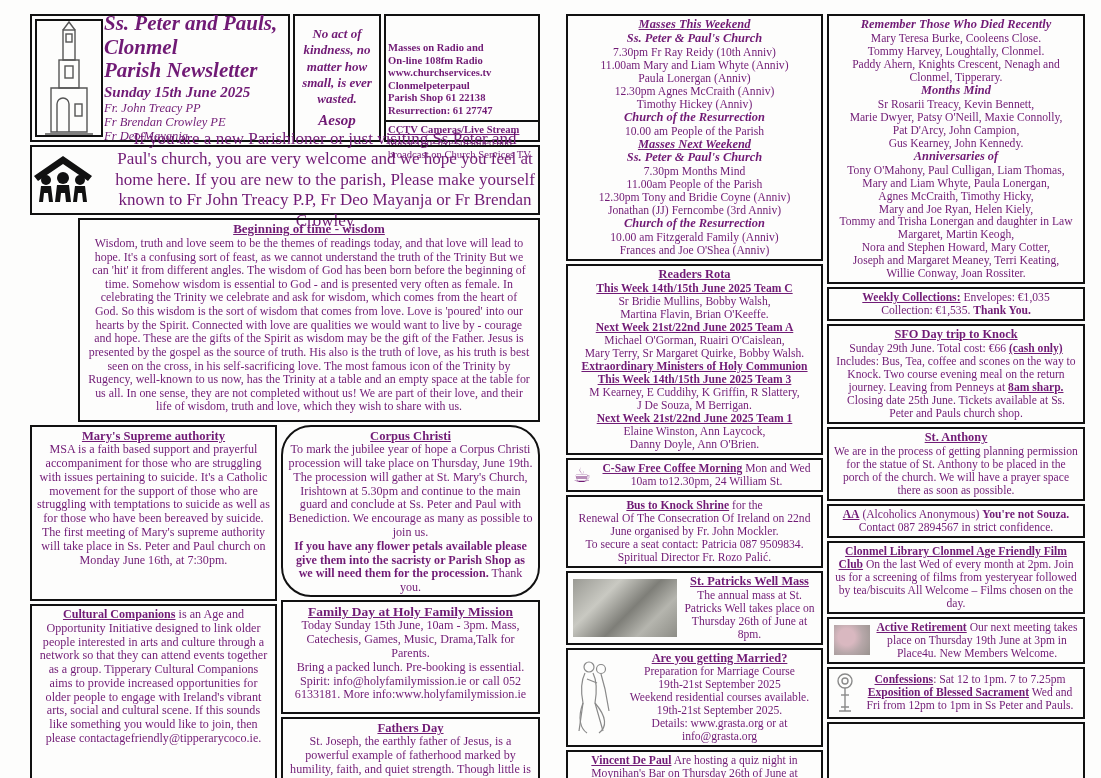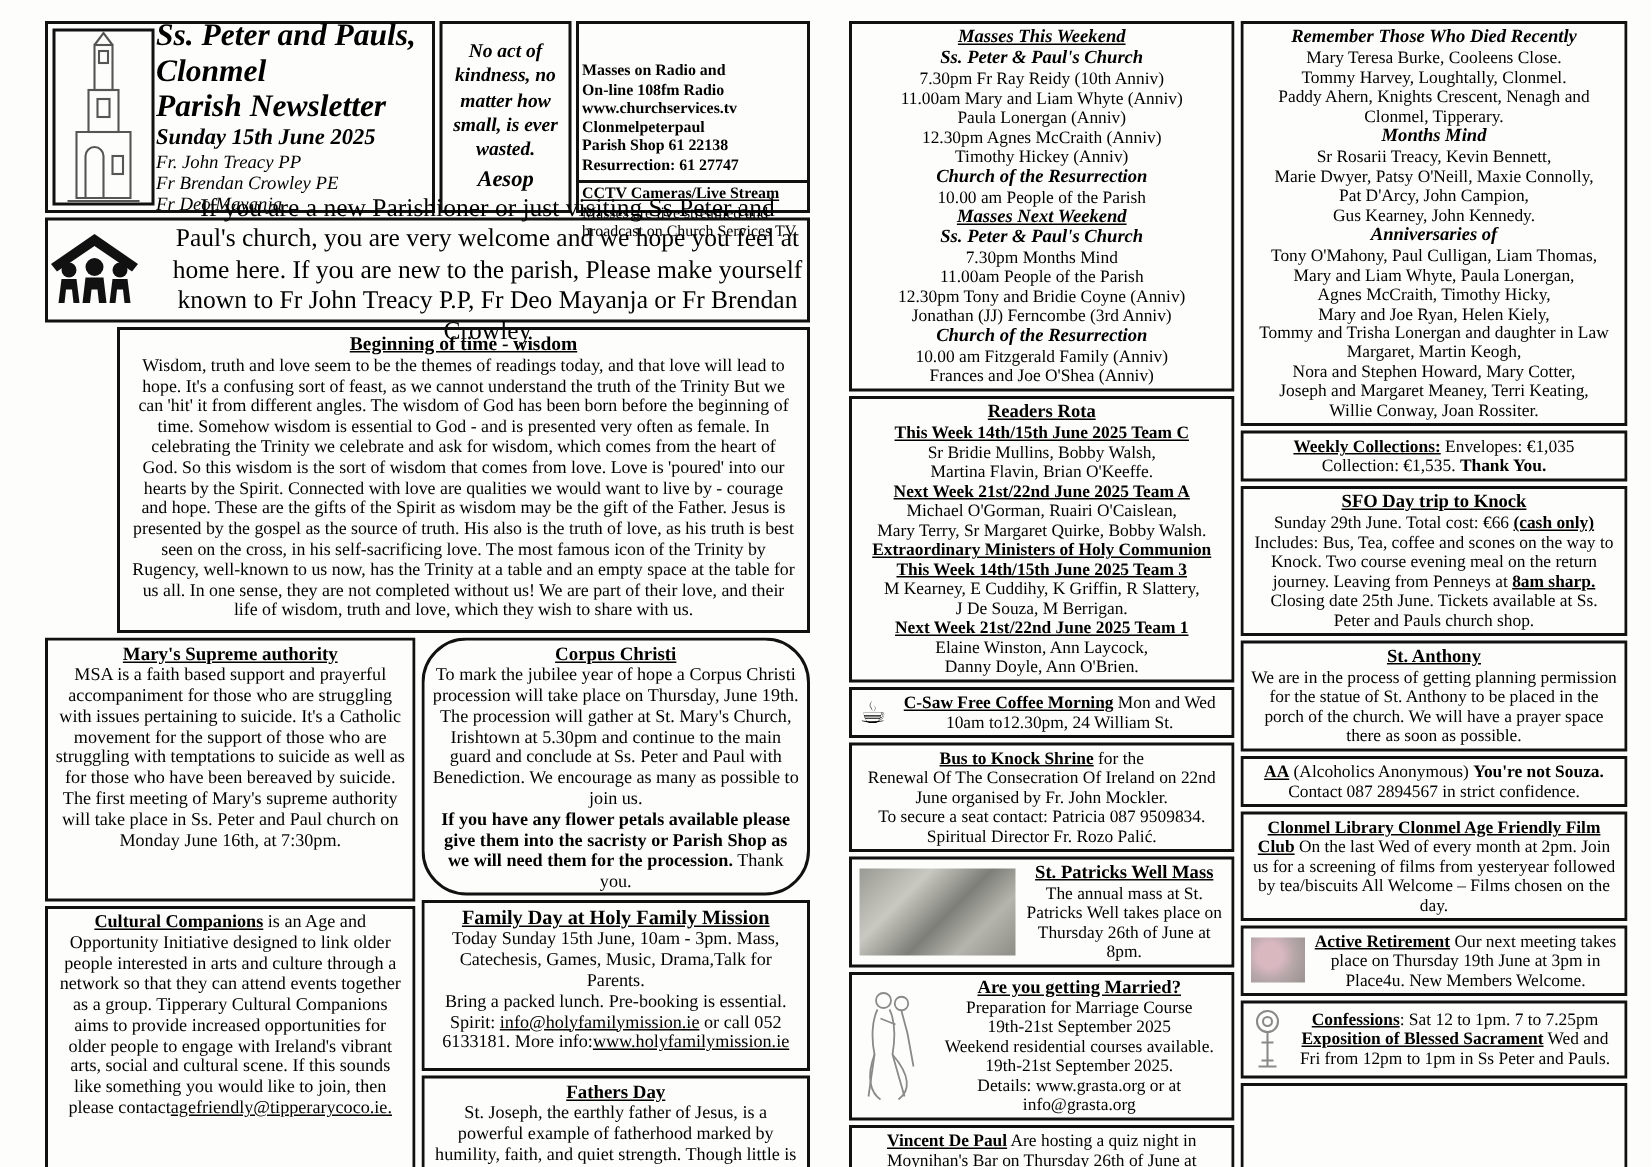--- a/index.html
+++ b/index.html
@@ -1,30 +1,30 @@
 <!DOCTYPE html>
 <html><head>
 <meta charset="utf-8">
 <style>
   html,body{margin:0;padding:0;background:#fff;}
   #sheet{position:relative;width:1101px;height:778px;background:#fdfdfc;overflow:hidden;
-         font-family:"Liberation Serif","DejaVu Serif",serif;color:#000000;}
+         font-family:"Liberation Serif","DejaVu Serif",serif;color:#701a75;}
   .spread{display:flex;gap:26px;padding:14px 16px 12px 30px;}
   .page{display:flex;flex-direction:column;}
   #page1{width:512px;}
   #page2{width:519px;flex-direction:row;gap:4px;}
   .col{display:flex;flex-direction:column;overflow:hidden;}
   .box{border:2px solid #111;margin-bottom:3px;padding:2px 5px;text-align:center;}
   .lines{white-space:pre-line;}
   .bu{font-weight:bold;text-decoration:underline;}
   .b{font-weight:bold;margin-top:23px;}
   .i{font-style:italic;}
   .bi{font-weight:bold;font-style:italic;}
   .bui{font-weight:bold;font-style:italic;text-decoration:underline;}
-  .u{text-decoration:underline;}
+  .u{}
   
   .hdr{display:flex;gap:3px;height:128px;margin-bottom:3px;}
   .hdr .titlebox{flex:1;border:2px solid #111;display:flex;align-items:stretch;padding:2px;}
   .towerbox{width:64px;border:2px solid #111;margin:1px;display:flex;align-items:center;justify-content:center;}
   .titles{flex:1;display:flex;flex-direction:column;justify-content:center;line-height:1.12;}
   .t1{font-size:21px;}
   .t2{font-size:15px;margin-top:1px;}
   .t3{font-size:12.5px;line-height:1.15;font-style:italic;}
   .quotebox{width:76px;border:2px solid #111;font-size:13px;line-height:1.25;display:flex;flex-direction:column;justify-content:center;padding:2px 4px;text-align:center;}
   .rightbox{width:152px;border:2px solid #111;display:flex;flex-direction:column;font-size:10.6px;line-height:1.18;}

